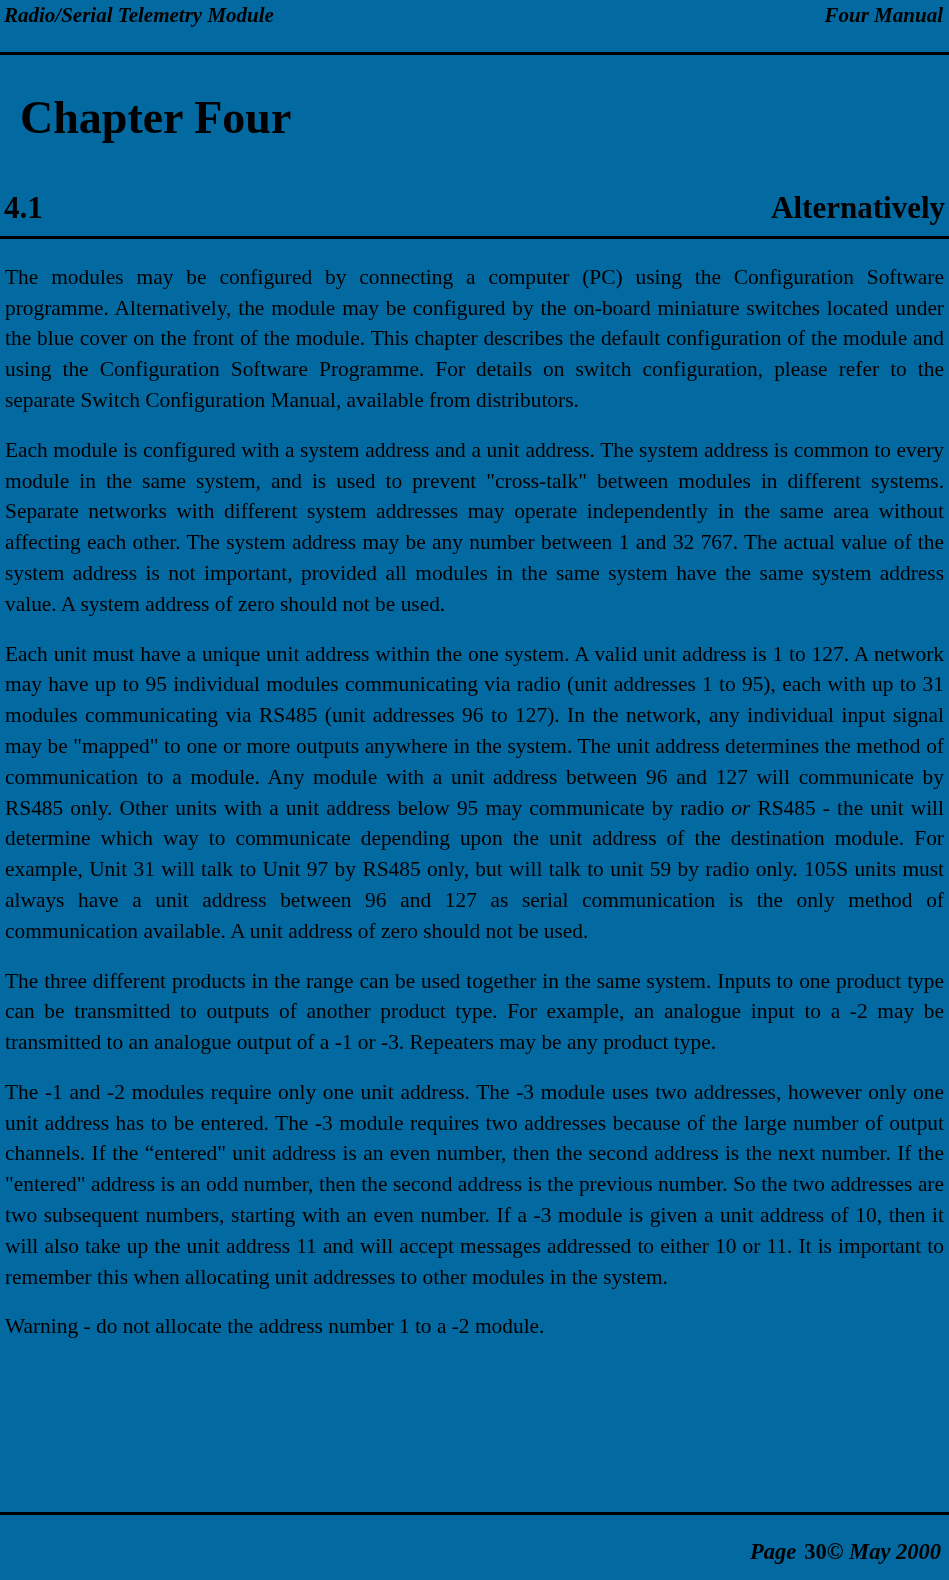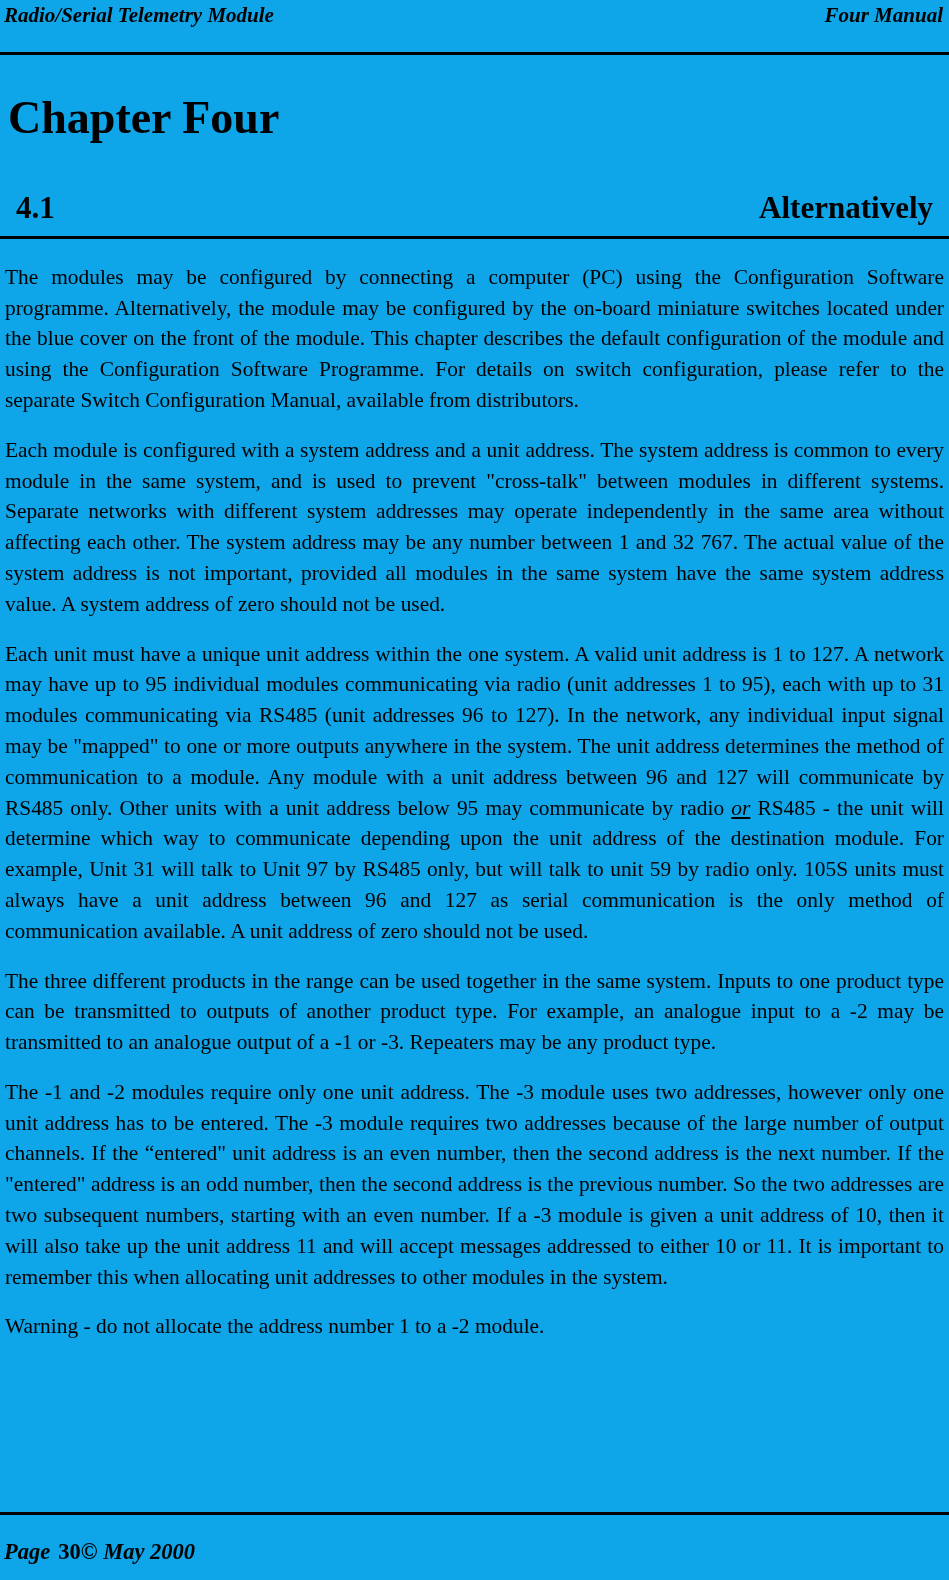--- a/index.html
+++ b/index.html
@@ -1,20 +1,20 @@
 <!DOCTYPE html>
 <html><head>
 <meta charset="utf-8">
 <style>
   html, body { margin: 0; padding: 0; background: #ffffff; }
   .page {
     position: relative;
     width: 949px;
     height: 1580px;
-    background: #0ea5e9;
+    background: #0369a1;
     color: #000000;
     font-family: "Liberation Serif", serif;
     overflow: hidden;
     box-sizing: border-box;
   }
   .rule { border: none; border-top: 3px solid #000; height: 0; }
 
   .header-row {
     display: flex;
     justify-content: space-between;
@@ -22,55 +22,55 @@
     font-size: 21px;
     font-weight: bold;
     font-style: italic;
     line-height: 25px;
   }
   .rule-top { margin-top: 24px; }
 
   .chapter-row {
     display: flex;
     justify-content: space-between;
-    padding: 0 8px;
+    padding: 0 20px;
     margin-top: 38px;
     font-size: 46px;
     font-weight: bold;
     line-height: 1.08;
   }
   .section-row {
     display: flex;
     justify-content: space-between;
-    padding: 0 16px;
+    padding: 0 4px;
     margin-top: 48px;
     font-size: 31px;
     font-weight: bold;
     line-height: 1.1;
   }
   .rule-section { margin-top: 11px; }
 
   .document-body {
     padding: 4px 5px 0 5px;
     text-align: justify;
     font-size: 21.4px;
     line-height: 30.8px;
   }
   .para { margin: 19px 0 0 0; }
   .run-bold { font-weight: normal; }
-  .run-italic { font-style: italic; text-decoration: underline; }
+  .run-italic { font-style: italic; }
 
   .footer-rule { position: absolute; left: 0; right: 0; top: 1512px; }
   .footer-row {
     position: absolute;
     left: 4px;
     right: 8px;
     top: 1538px;
     display: flex;
-    justify-content: flex-start;
+    justify-content: flex-end;
     font-size: 22.5px;
     line-height: 27px;
     font-family: Liberation Serif, serif;
   }
   .pg-label { font-weight: bold; font-style: italic; }
   .pg-num { font-weight: bold; margin-left: 8px; }
   .footer-right { font-weight: bold; font-style: italic; }
 </style>
 </head>
 <body>

